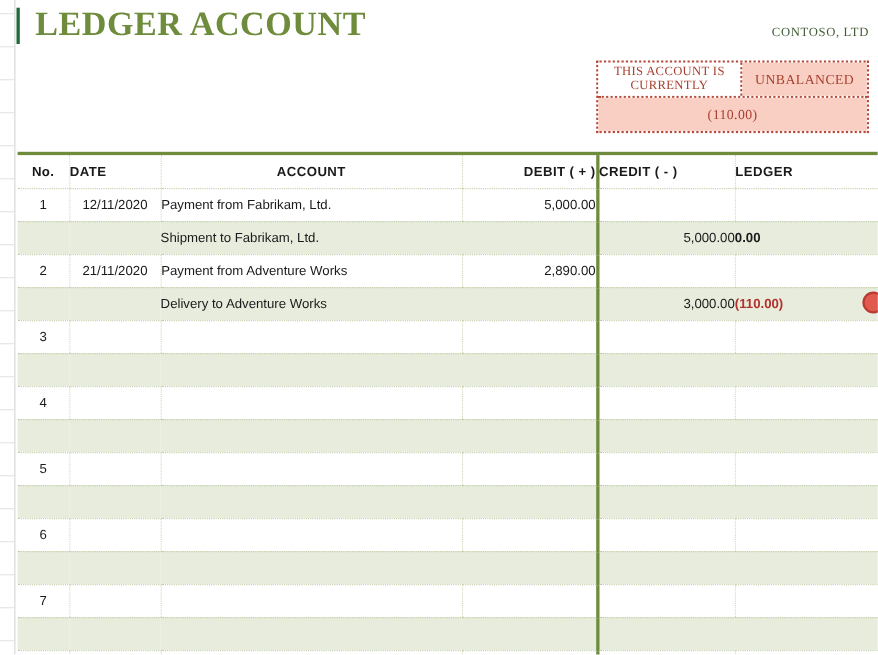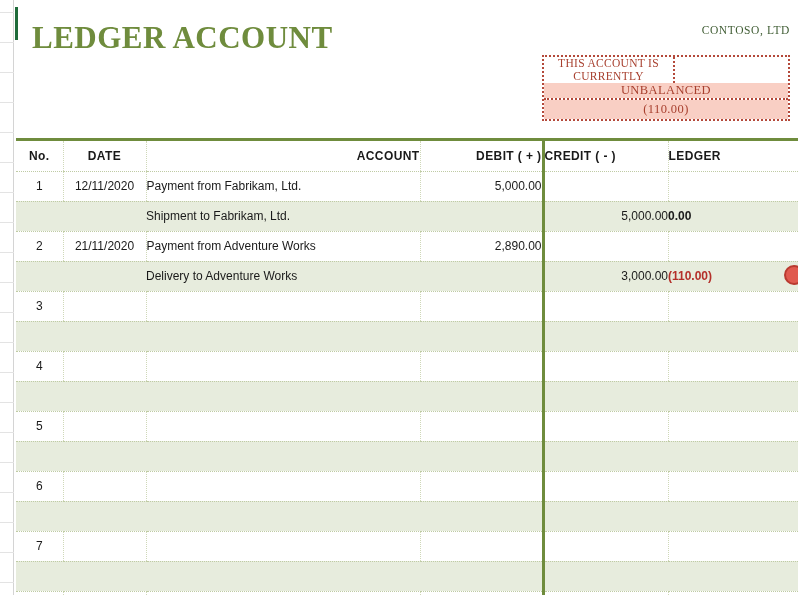--- a/index.html
+++ b/index.html
@@ -29,21 +29,21 @@
   .gutter-line {
     position: absolute;
     left: 0; width: 14px;
     height: 0;
     border-top: 1px solid #e3e3e3;
   }
 
   
   .title {
     position: absolute;
-    left: 32px; top: 20px;
+    left: 32px; top: 4px;
     font-family: "Liberation Serif", serif;
     font-size: 31px;
     font-weight: bold;
     letter-spacing: 0.5px;
     color: #6f8c3d;
     white-space: nowrap;
   }
   .title-accent {
     position: absolute;
     left: 15px; top: 7px;
@@ -66,21 +66,21 @@
     left: 542px; top: 55px;
     width: 248px; height: 66px;
     display: flex;
     flex-direction: column;
     border: 2px dotted #b4493a;
   }
   .status-row {
     display: flex;
     flex: 1;
   }
-  .status-row.first { border-bottom: 2px dotted #b4493a; flex-direction: column; }
+  .status-row.first { border-bottom: 2px dotted #b4493a; }
   .status-label {
     width: 131px;
     display: flex;
     align-items: center;
     justify-content: center;
     text-align: center;
     font-family: "Liberation Serif", serif;
     font-size: 11.5px;
     line-height: 1.15;
     color: #a8402f;
@@ -136,22 +136,22 @@
   col.c-bal  { width: 130px; }
 
   thead th {
     font-weight: bold;
     font-size: 11.5px;
     color: #5b7530;
     letter-spacing: 0.4px;
     height: 29px;
   }
   th.h-no   { text-align: center; }
-  th.h-date { text-align: center;  padding-left: 10px; }
-  th.h-acct { text-align: right;  padding-left: 12px; }
+  th.h-date { text-align: left;  padding-left: 10px; }
+  th.h-acct { text-align: center;  padding-left: 12px; }
   th.h-deb  { text-align: right;  padding-left: 12px; }
   th.h-cre  { text-align: left;  padding-left: 12px; }
   th.h-bal  { text-align: left;  padding-left: 12px; }
 
   
   tr.entry td.sep-l { border-left: 1px dotted #cfd8b8; }
   thead th.sep-l    { border-left: 1px dotted #cfd8b8; }
 
   
   .divider-col { border-left: 3px solid #6f8c3d !important; }

